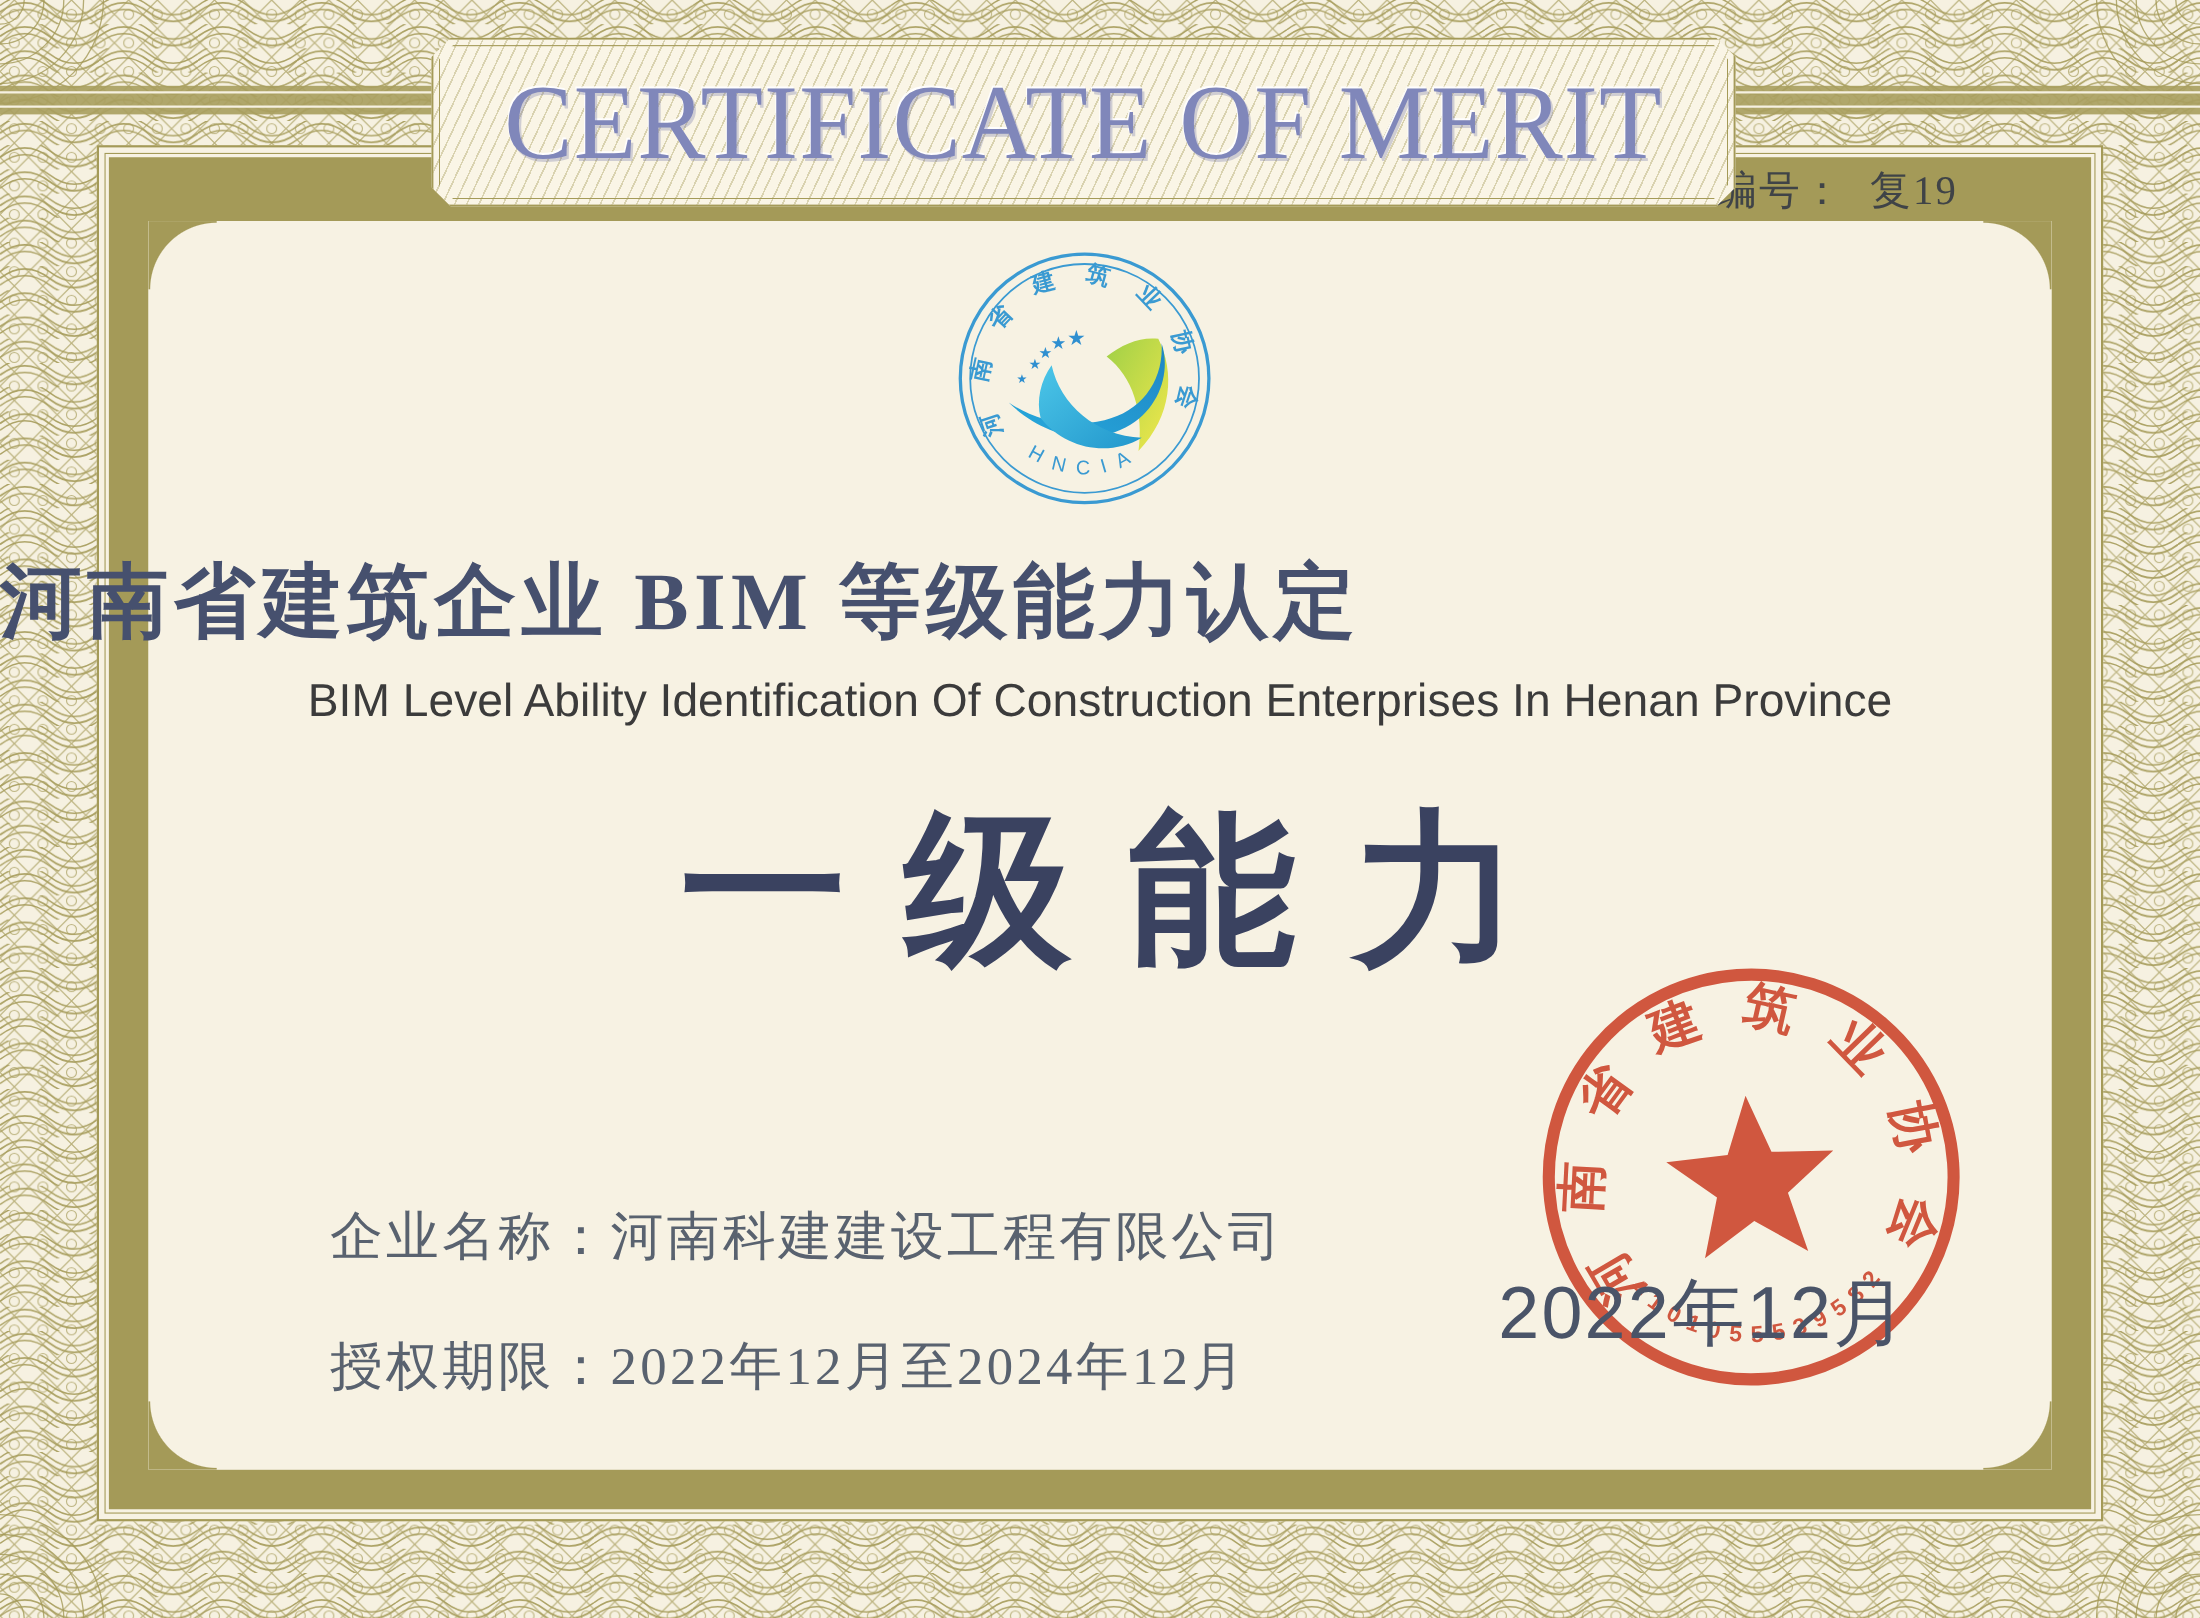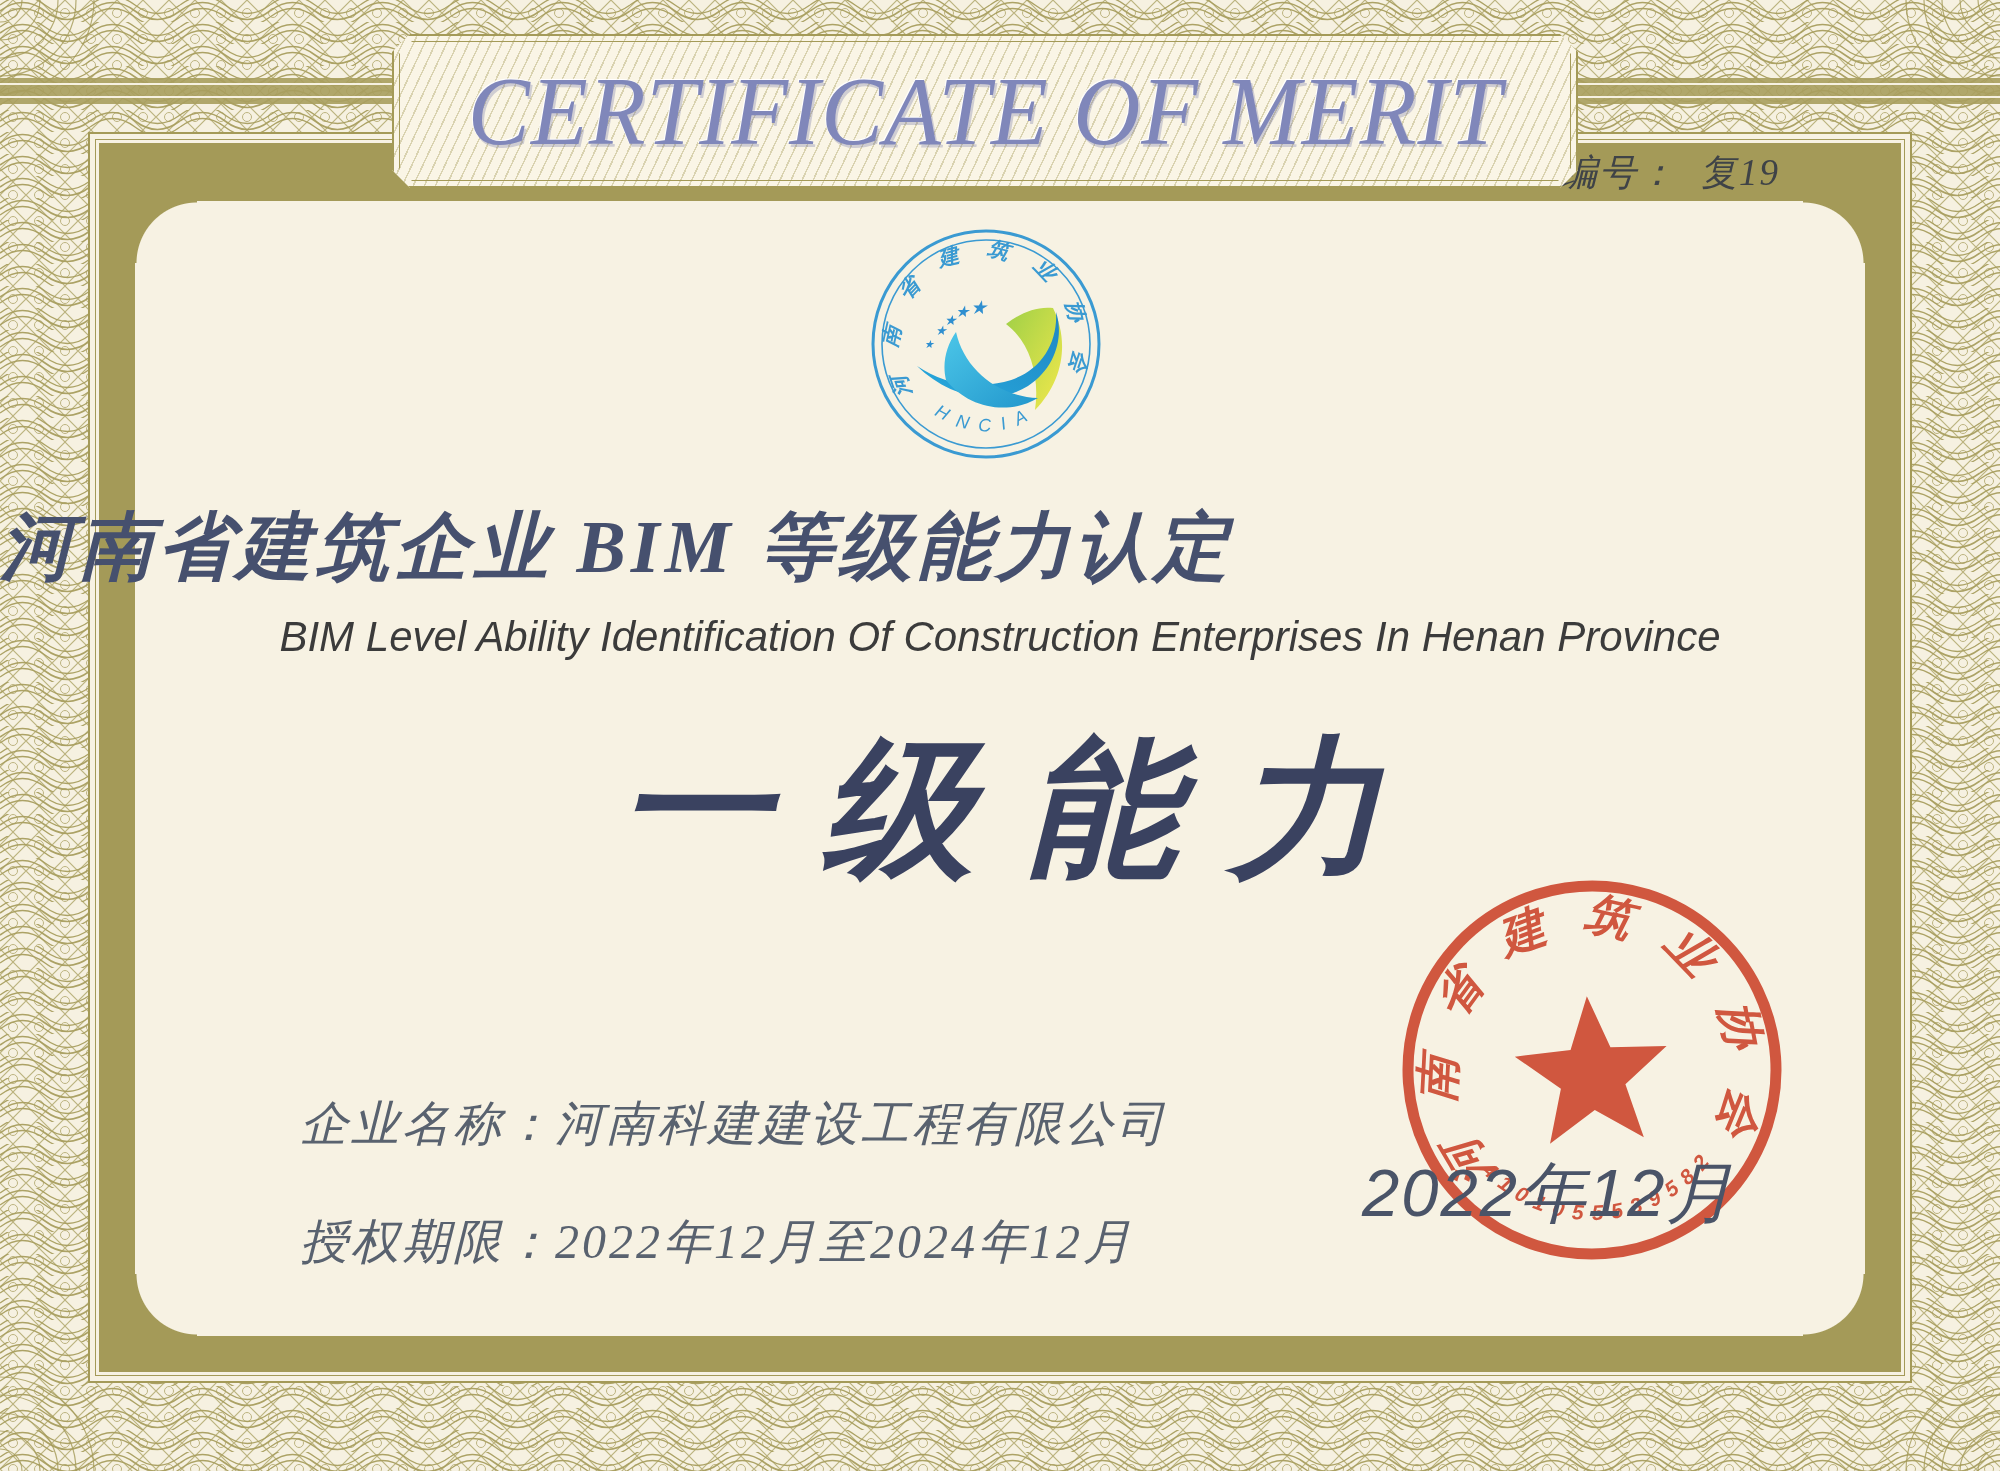--- a/index.html
+++ b/index.html
@@ -2,21 +2,20 @@
 <html><head>
 <meta charset="utf-8">
 <style>
   html,body{margin:0;padding:0;}
   .page{
     position:relative;
     width:2000px;height:1471px;
     background:#84cc16;
     overflow:hidden;
     font-family:"Liberation Serif","DejaVu Serif",serif;
-    font-style:italic;
   }
   
   .border-art{position:absolute;inset:0;z-index:1;}
   
   .outer-line{
     position:absolute;left:88px;right:88px;top:132px;bottom:88px;
     border:2px solid #a49a58;background:#f7f2e3;z-index:2;
   }
   .thin-line{position:absolute;inset:5px;border:1px solid #a49a58;}
   .band{

